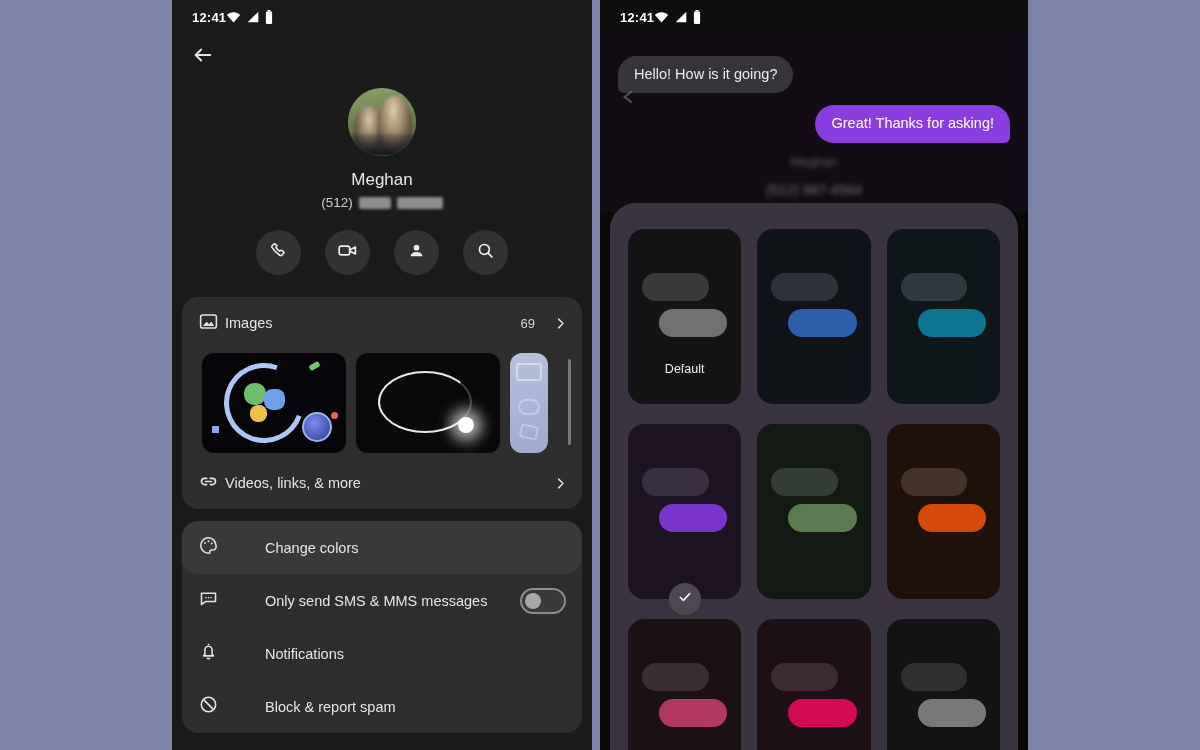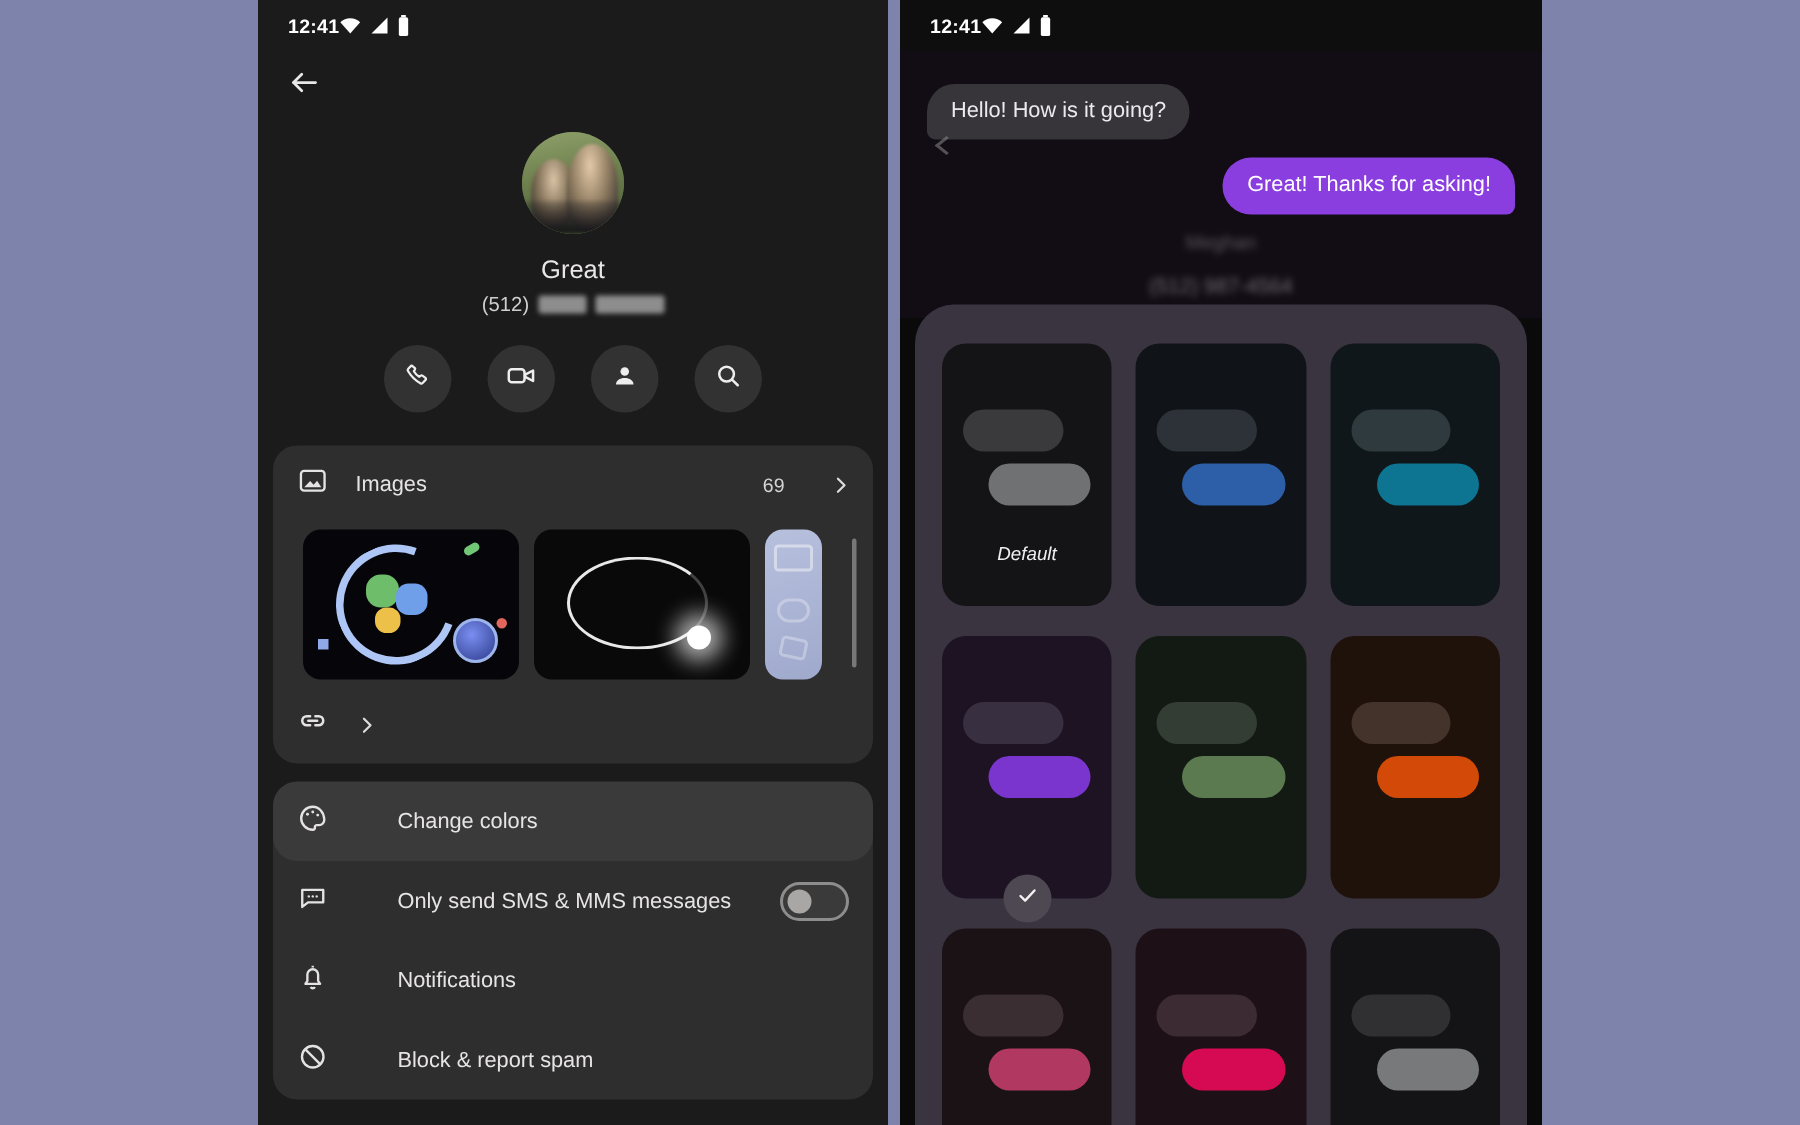--- a/index.html
+++ b/index.html
@@ -102,21 +102,21 @@
     margin: 0 10px;
     background: #2e2e2e;
     border-radius: 16px;
     overflow: hidden;
   }
   #images-card { margin-top: 22px; }
   .row {
     height: 52px;
     display: flex; align-items: center;
     padding: 0 14px 0 16px;
-    gap: 18px;
+    gap: 6px;
   }
   .row .lbl { color: #e6e4e4; font-size: 14.5px; flex: 1; }
   .row .count { color: #d5d3d3; font-size: 13px; margin-right: 12px; }
   .chev { display: flex; align-items: center; }
 
   .thumbs {
     display: flex; gap: 10px;
     padding: 0 0 0 20px;
     height: 108px; align-items: center;
     position: relative;
@@ -192,21 +192,20 @@
     position: absolute; left: 0; right: 0; top: 148px;
     text-align: center; color: #b2aab0; font-size: 14px;
     filter: blur(2.4px); opacity: .6;
   }
 
   .sheet {
     position: absolute; left: 10px; right: 10px; top: 203px; bottom: 0;
     background: #3a3441;
     border-radius: 26px 26px 0 0;
     padding: 26px 18px 0 18px;
-    font-style: italic;
   }
   .swatch-grid {
     display: grid;
     grid-template-columns: repeat(3, 1fr);
     gap: 20px 16px;
   }
   .swatch {
     position: relative;
     height: 175px;
     border-radius: 16px;
@@ -267,21 +266,21 @@
       </div>
     </div>
 
     <div class="profile">
       <div class="avatar">
         <div class="sky"></div>
           <div class="blur1"></div>
           <div class="blur2"></div>
           <div class="dark"></div>
       </div>
-      <div class="contact-name">Great</div>
+      <div class="contact-name">Meghan</div>
       <div class="contact-phone">
         <span>(512)</span>
         <span class="redact a"></span>
         <span class="redact b"></span>
       </div>
     </div>
 
     <div class="actions">
       <div class="action">
         <span>
@@ -357,20 +356,21 @@
       </div>
 
       <div class="row">
         <span>
           <svg width="21" height="21" viewBox="0 0 24 24" fill="none" stroke="#e4e2e2" stroke-width="1.9" stroke-linecap="round">
               <path d="M10 8.5H7.5a3.5 3.5 0 0 0 0 7H10"></path>
               <path d="M14 8.5h2.5a3.5 3.5 0 0 1 0 7H14"></path>
               <path d="M8.6 12h6.8"></path>
             </svg>
         </span>
+        <span class="lbl">Videos, links, &amp; more</span>
         <span class="chev">
           <svg width="15" height="15" viewBox="0 0 24 24" fill="none" stroke="#dcdada" stroke-width="2.4" stroke-linecap="round" stroke-linejoin="round">
               <path d="m9 5 7 7-7 7"></path>
             </svg>
         </span>
       </div>
     </div>
 
     <div class="card" id="settings-card">
       <div class="srow selected">

